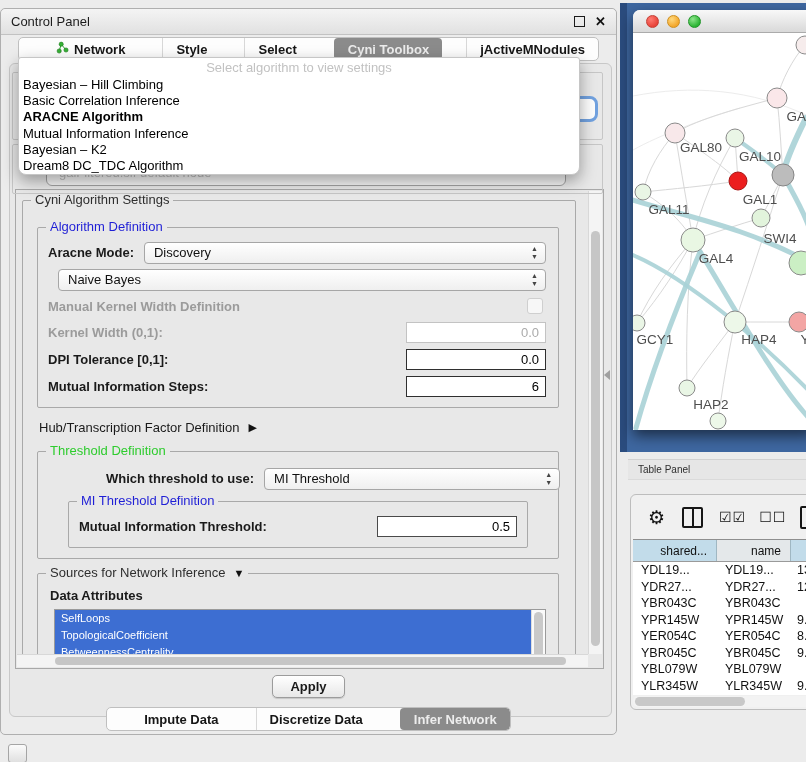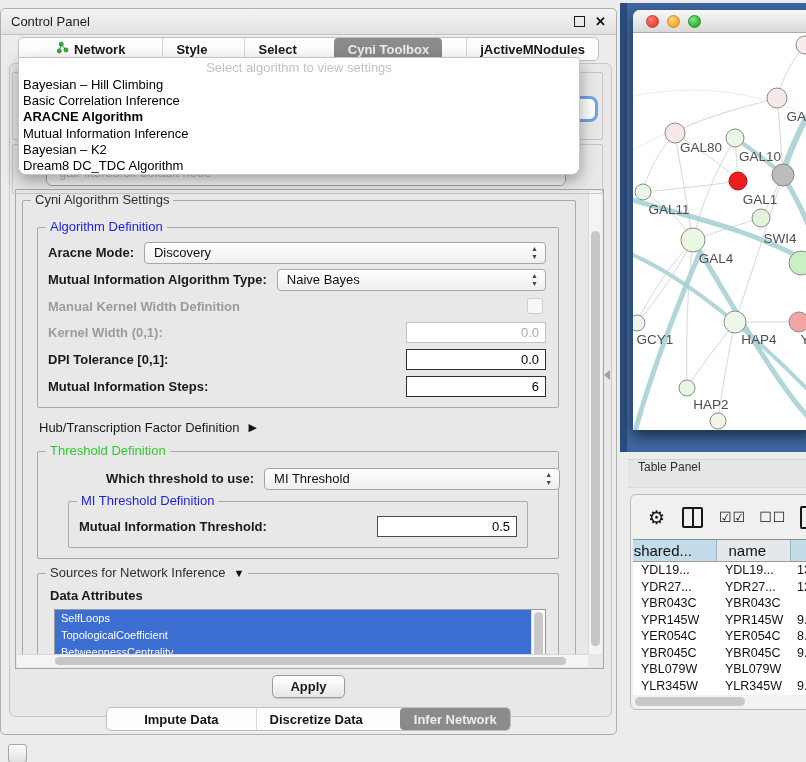--- a/index.html
+++ b/index.html
@@ -91,37 +91,37 @@
   .net-window{position:absolute;left:13px;top:7px;width:180px;height:420px;border-radius:7px 7px 0 0;
       box-shadow:0 6px 14px rgba(0,0,0,.55);background:#FFF;}
   .net-titlebar{height:22px;background:linear-gradient(#F8F8F8,#D9D9D9);border-bottom:1px solid #ABABAB;
       border-radius:7px 7px 0 0;display:flex;align-items:center;padding-left:13px;gap:8px;}
   .tl{width:13px;height:13px;border-radius:50%;box-sizing:border-box;}
   .tl.red{background:radial-gradient(circle at 35% 30%,#FF7B72,#E8443A 70%);border:1px solid #C43F35;}
   .tl.yellow{background:radial-gradient(circle at 35% 30%,#FFD97E,#F3A62B 70%);border:1px solid #CE8F1F;}
   .tl.green{background:radial-gradient(circle at 35% 30%,#8EE58C,#2BB433 70%);border:1px solid #1F9427;}
   .net-canvas{position:absolute;left:0;top:22px;width:180px;height:398px;}
   
-  .tp-bar{position:absolute;left:628px;top:459px;width:178px;height:29px;background:#E6E6E6;
-      border-top:1px solid #D2D2D2;border-bottom:1px solid #DADADA;font-size:12px;color:#2E2E2E;
-      display:flex;align-items:flex-start;padding-left:10px;box-sizing:border-box;}
+  .tp-bar{position:absolute;left:628px;top:459px;width:178px;height:21px;background:#E6E6E6;
+      border-top:1px solid #D2D2D2;border-bottom:1px solid #DADADA;font-size:10px;color:#2E2E2E;
+      display:flex;align-items:center;padding-left:10px;box-sizing:border-box;}
   .tp{position:absolute;left:630px;top:494px;width:192px;height:216px;background:#F0F0F0;
       border:1px solid #BDBDBD;border-radius:6px;box-sizing:border-box;}
   .tp-toolbar{height:44px;display:flex;align-items:center;}
   .gear{font-size:19px;color:#111;margin-left:17px;line-height:19px;}
   .ic-col{width:17px;height:17px;border:2px solid #161616;border-radius:2px;position:relative;margin-left:17px;}
   .ic-col::after{content:"";position:absolute;left:50%;top:0;bottom:0;width:2px;background:#161616;transform:translateX(-1px);}
   .ic-checks{font-size:14px;color:#111;margin-left:16px;letter-spacing:1px;}
   .ic-unchecks{font-size:14px;color:#111;margin-left:13px;letter-spacing:1px;}
   .ic-doc{width:15px;height:19px;border:2px solid #161616;border-radius:2px 6px 2px 2px;margin-left:14px;}
   .tp-table{position:absolute;top:44px;left:2px;right:0;bottom:14px;overflow:hidden;background:#FFF;
       border-top:1px solid #8E8E8E;}
   .tp-head{display:flex;height:21px;border-bottom:1px solid #9A9A9A;}
-  .th{box-sizing:border-box;border-right:1px solid #9FB7C2;font-size:15px;display:flex;align-items:center;
-      justify-content:flex-end;padding-right:24px;color:#111;}
+  .th{box-sizing:border-box;border-right:1px solid #9FB7C2;font-size:12px;display:flex;align-items:center;
+      justify-content:flex-end;padding-right:9px;color:#111;}
   .th.c1{width:84px;background:#C2DCEA;}
   .th.c2{width:74px;background:#E4E8EA;}
   .th.c3{flex:1;background:#C2DCEA;border-right:none;}
   .tr{display:flex;height:16.5px;font-size:12.5px;align-items:center;background:#FFF;color:#111;}
   .td{box-sizing:border-box;overflow:hidden;white-space:nowrap;}
   .td.c1{width:84px;padding-left:8px;}
   .td.c2{width:74px;padding-left:8px;}
   .td.c3{flex:1;padding-left:6px;}
   .tp-hsb{position:absolute;left:2px;right:10px;bottom:2px;height:11px;background:#F3F3F3;border-radius:5px;}
   .tp-hsb .thumb{position:absolute;left:2px;top:1px;bottom:1px;width:62%;background:#C8C8C8;border-radius:5px;}
@@ -183,21 +183,20 @@
               <span class="combo">
                 <span>Discovery</span>
                 <span class="spin">
                     <span>▲</span>
                     <span>▼</span>
                   </span>
               </span>
             </div>
 
             <div class="frow">
-              <span class="flabel">Mutual Information Algorithm Type:</span>
               <span class="combo">
                 <span>Naive Bayes</span>
                 <span class="spin">
                     <span>▲</span>
                     <span>▼</span>
                   </span>
               </span>
             </div>
 
             <div class="frow" style="height:20px">

